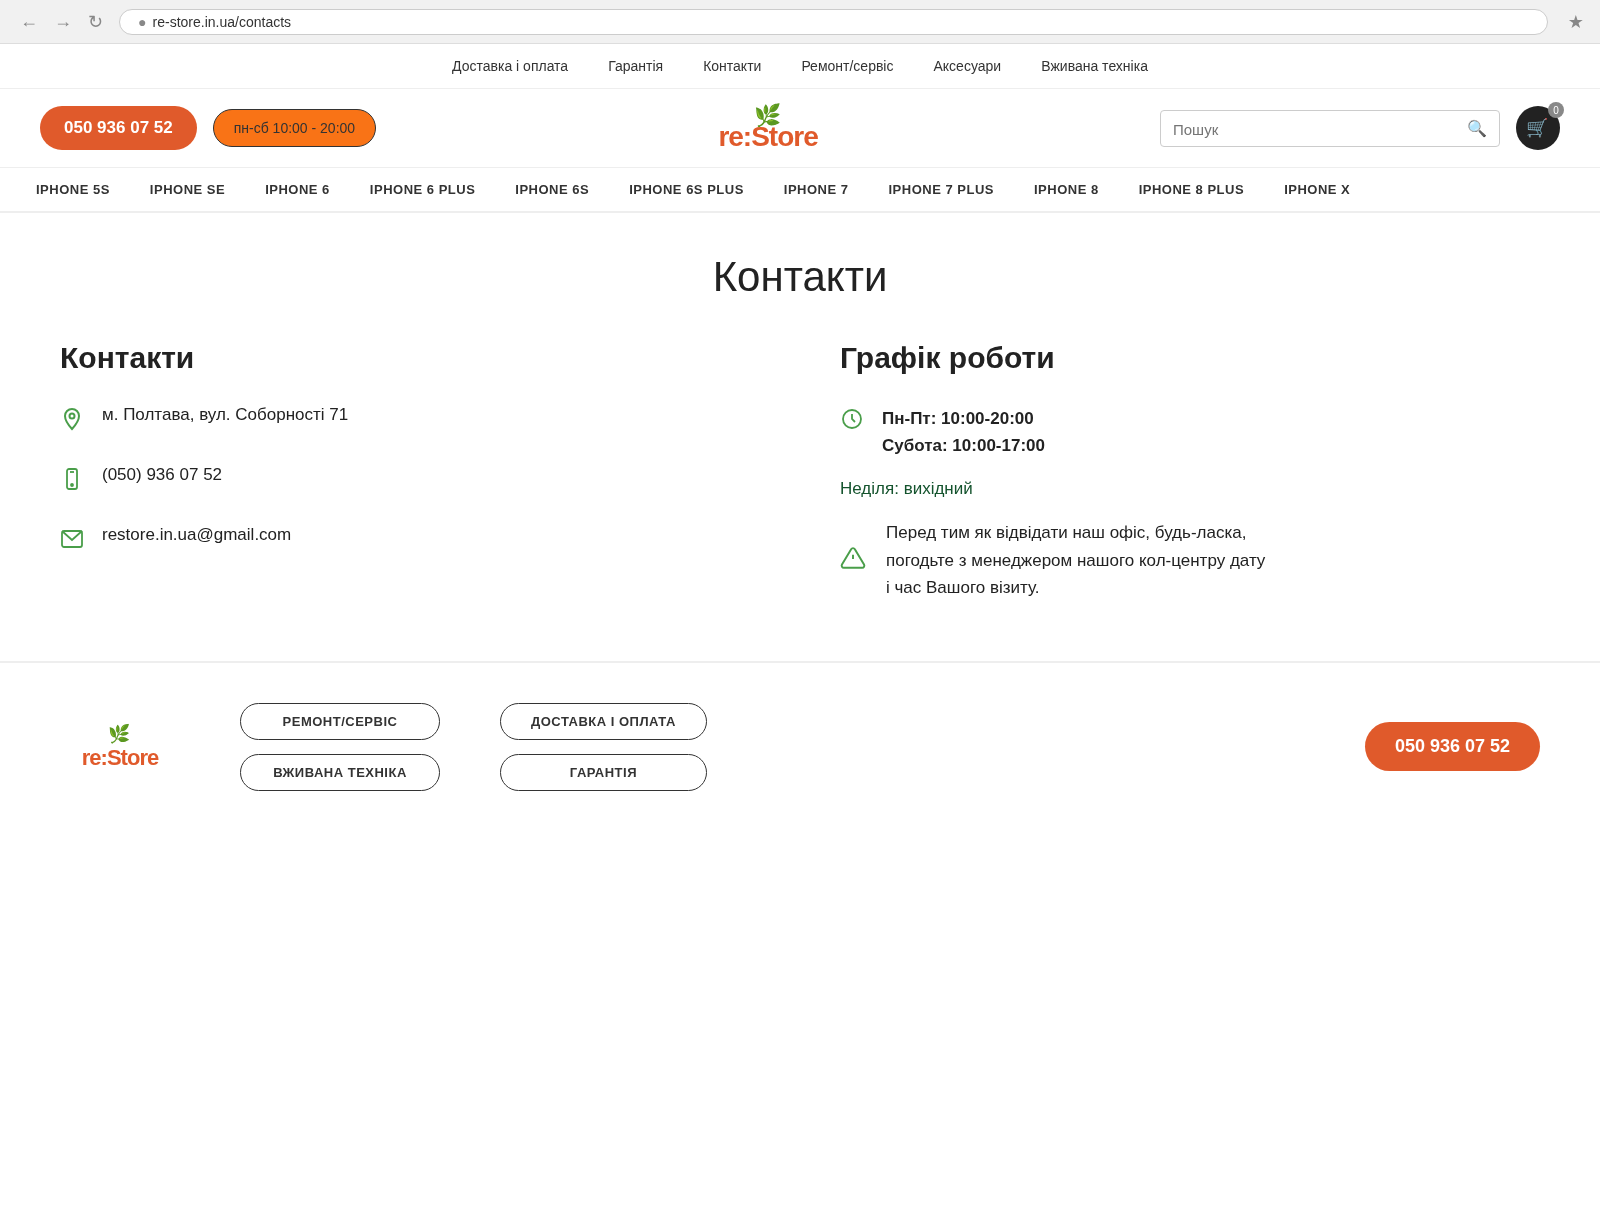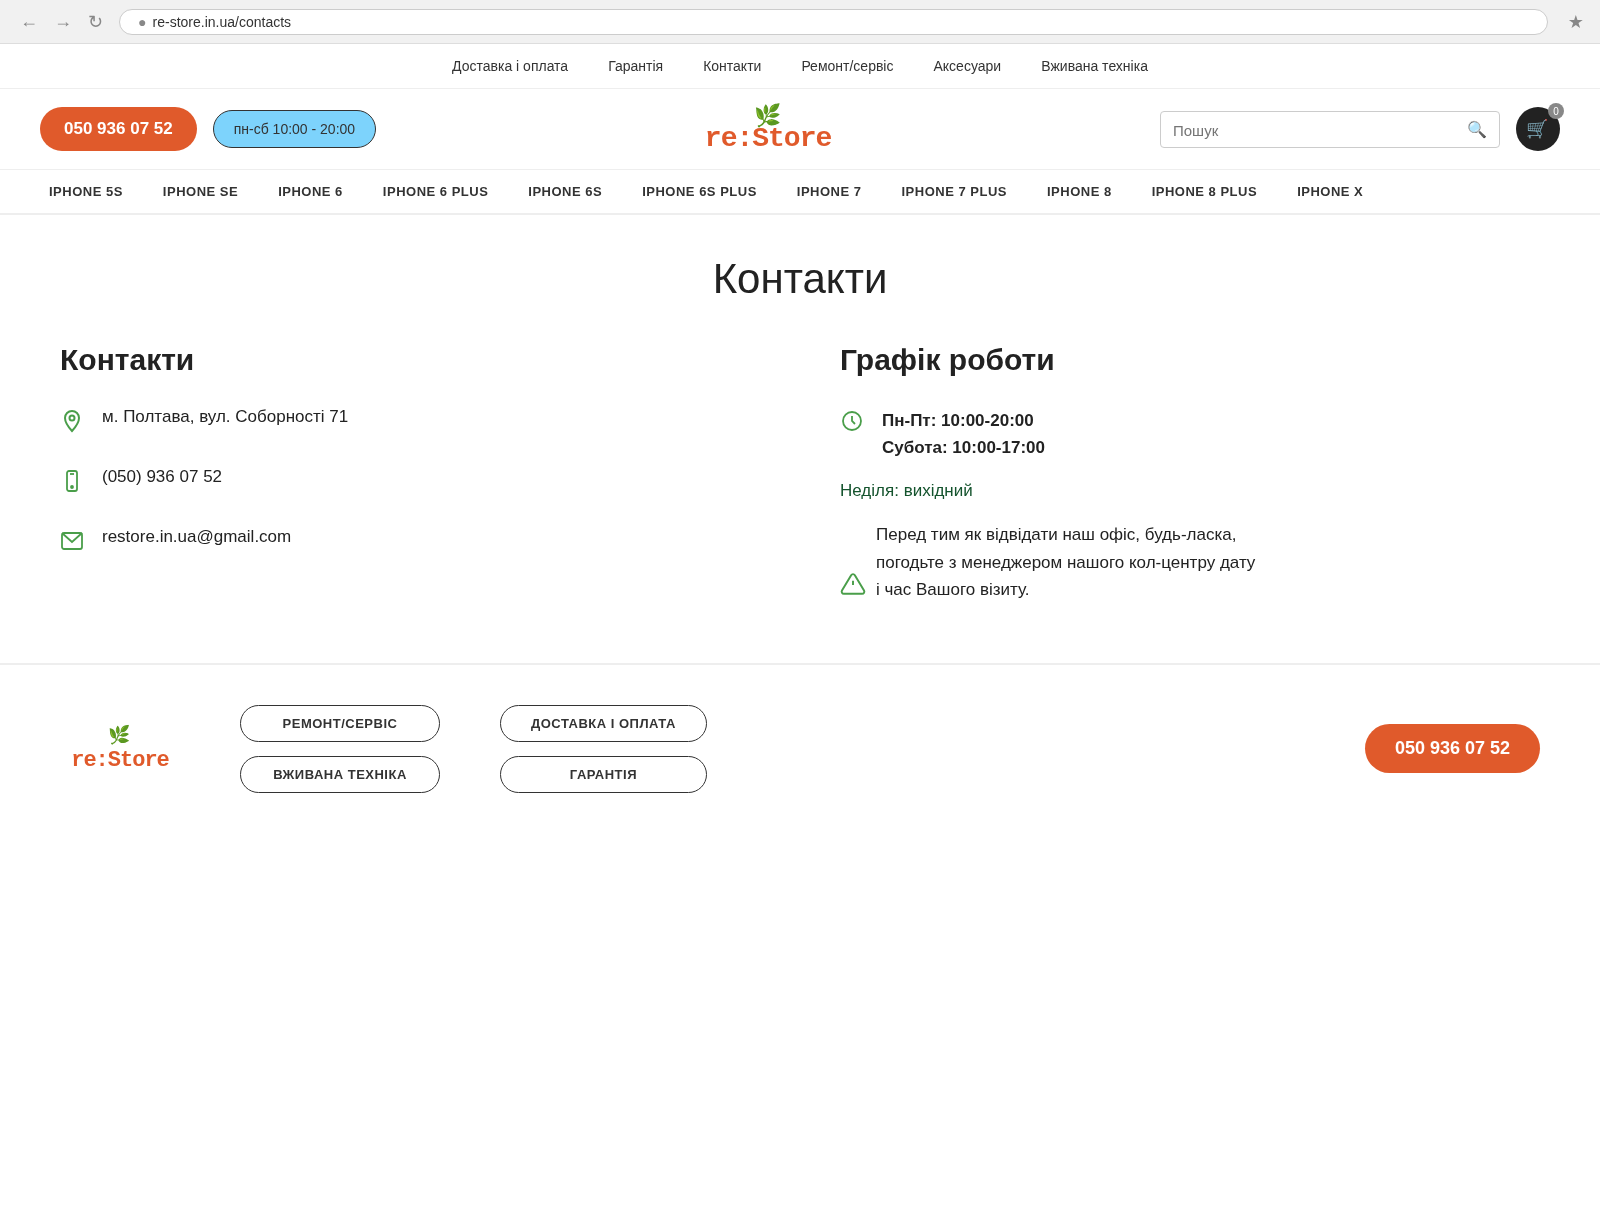--- a/index.html
+++ b/index.html
@@ -83,39 +83,39 @@
       border: none;
       border-radius: 25px;
       padding: 12px 24px;
       font-size: 17px;
       font-weight: bold;
       cursor: pointer;
     }
     .hours-btn {
       border: 1.5px solid #333;
       border-radius: 25px;
-      background: #7dd3fc;
+      background: #f97316;
       padding: 10px 20px;
       font-size: 14px;
       cursor: pointer;
       color: #333;
     }
     .logo {
       display: flex;
       flex-direction: column;
       align-items: center;
       line-height: 1;
     }
     .logo-text {
       font-size: 28px;
       font-weight: bold;
       color: #222;
       letter-spacing: -1px;
     }
-    .logo-text span { color: #e05a2b; font-family: Liberation Mono, monospace; }
+    .logo-text span { color: #e05a2b; }
     .logo-leaf {
       color: #4a9e4a;
       font-size: 22px;
       margin-bottom: -4px;
     }
     .search-bar {
       display: flex;
       align-items: flex-end;
       border: 1.5px solid #ccc;
       border-radius: 4px;
@@ -156,21 +156,21 @@
       height: 16px;
       display: flex;
       align-items: center;
       justify-content: center;
     }
 
     
     .product-nav {
       display: flex;
       align-items: center;
-      padding: 0 29px;
+      padding: 0 16px;
       border-bottom: 2px solid #eee;
       overflow-x: auto;
       gap: 0;
     }
     .product-nav a {
       text-decoration: none;
       color: #333;
       font-size: 13px;
       font-weight: bold;
       padding: 14px 20px;
@@ -257,22 +257,22 @@
 
     .sunday-text {
       font-size: 17px;
       color: #14532d;
       margin-bottom: 20px;
       margin-left: 0;
     }
 
     .warning-item {
       display: flex;
-      align-items: flex-end;
-      gap: 8px;
+      align-items: center;
+      gap: 18px;
     }
 
     .warning-icon {
       color: #4a9e4a;
       font-size: 22px;
       min-width: 28px;
       margin-top: 2px;
     }
 
     .warning-text {

